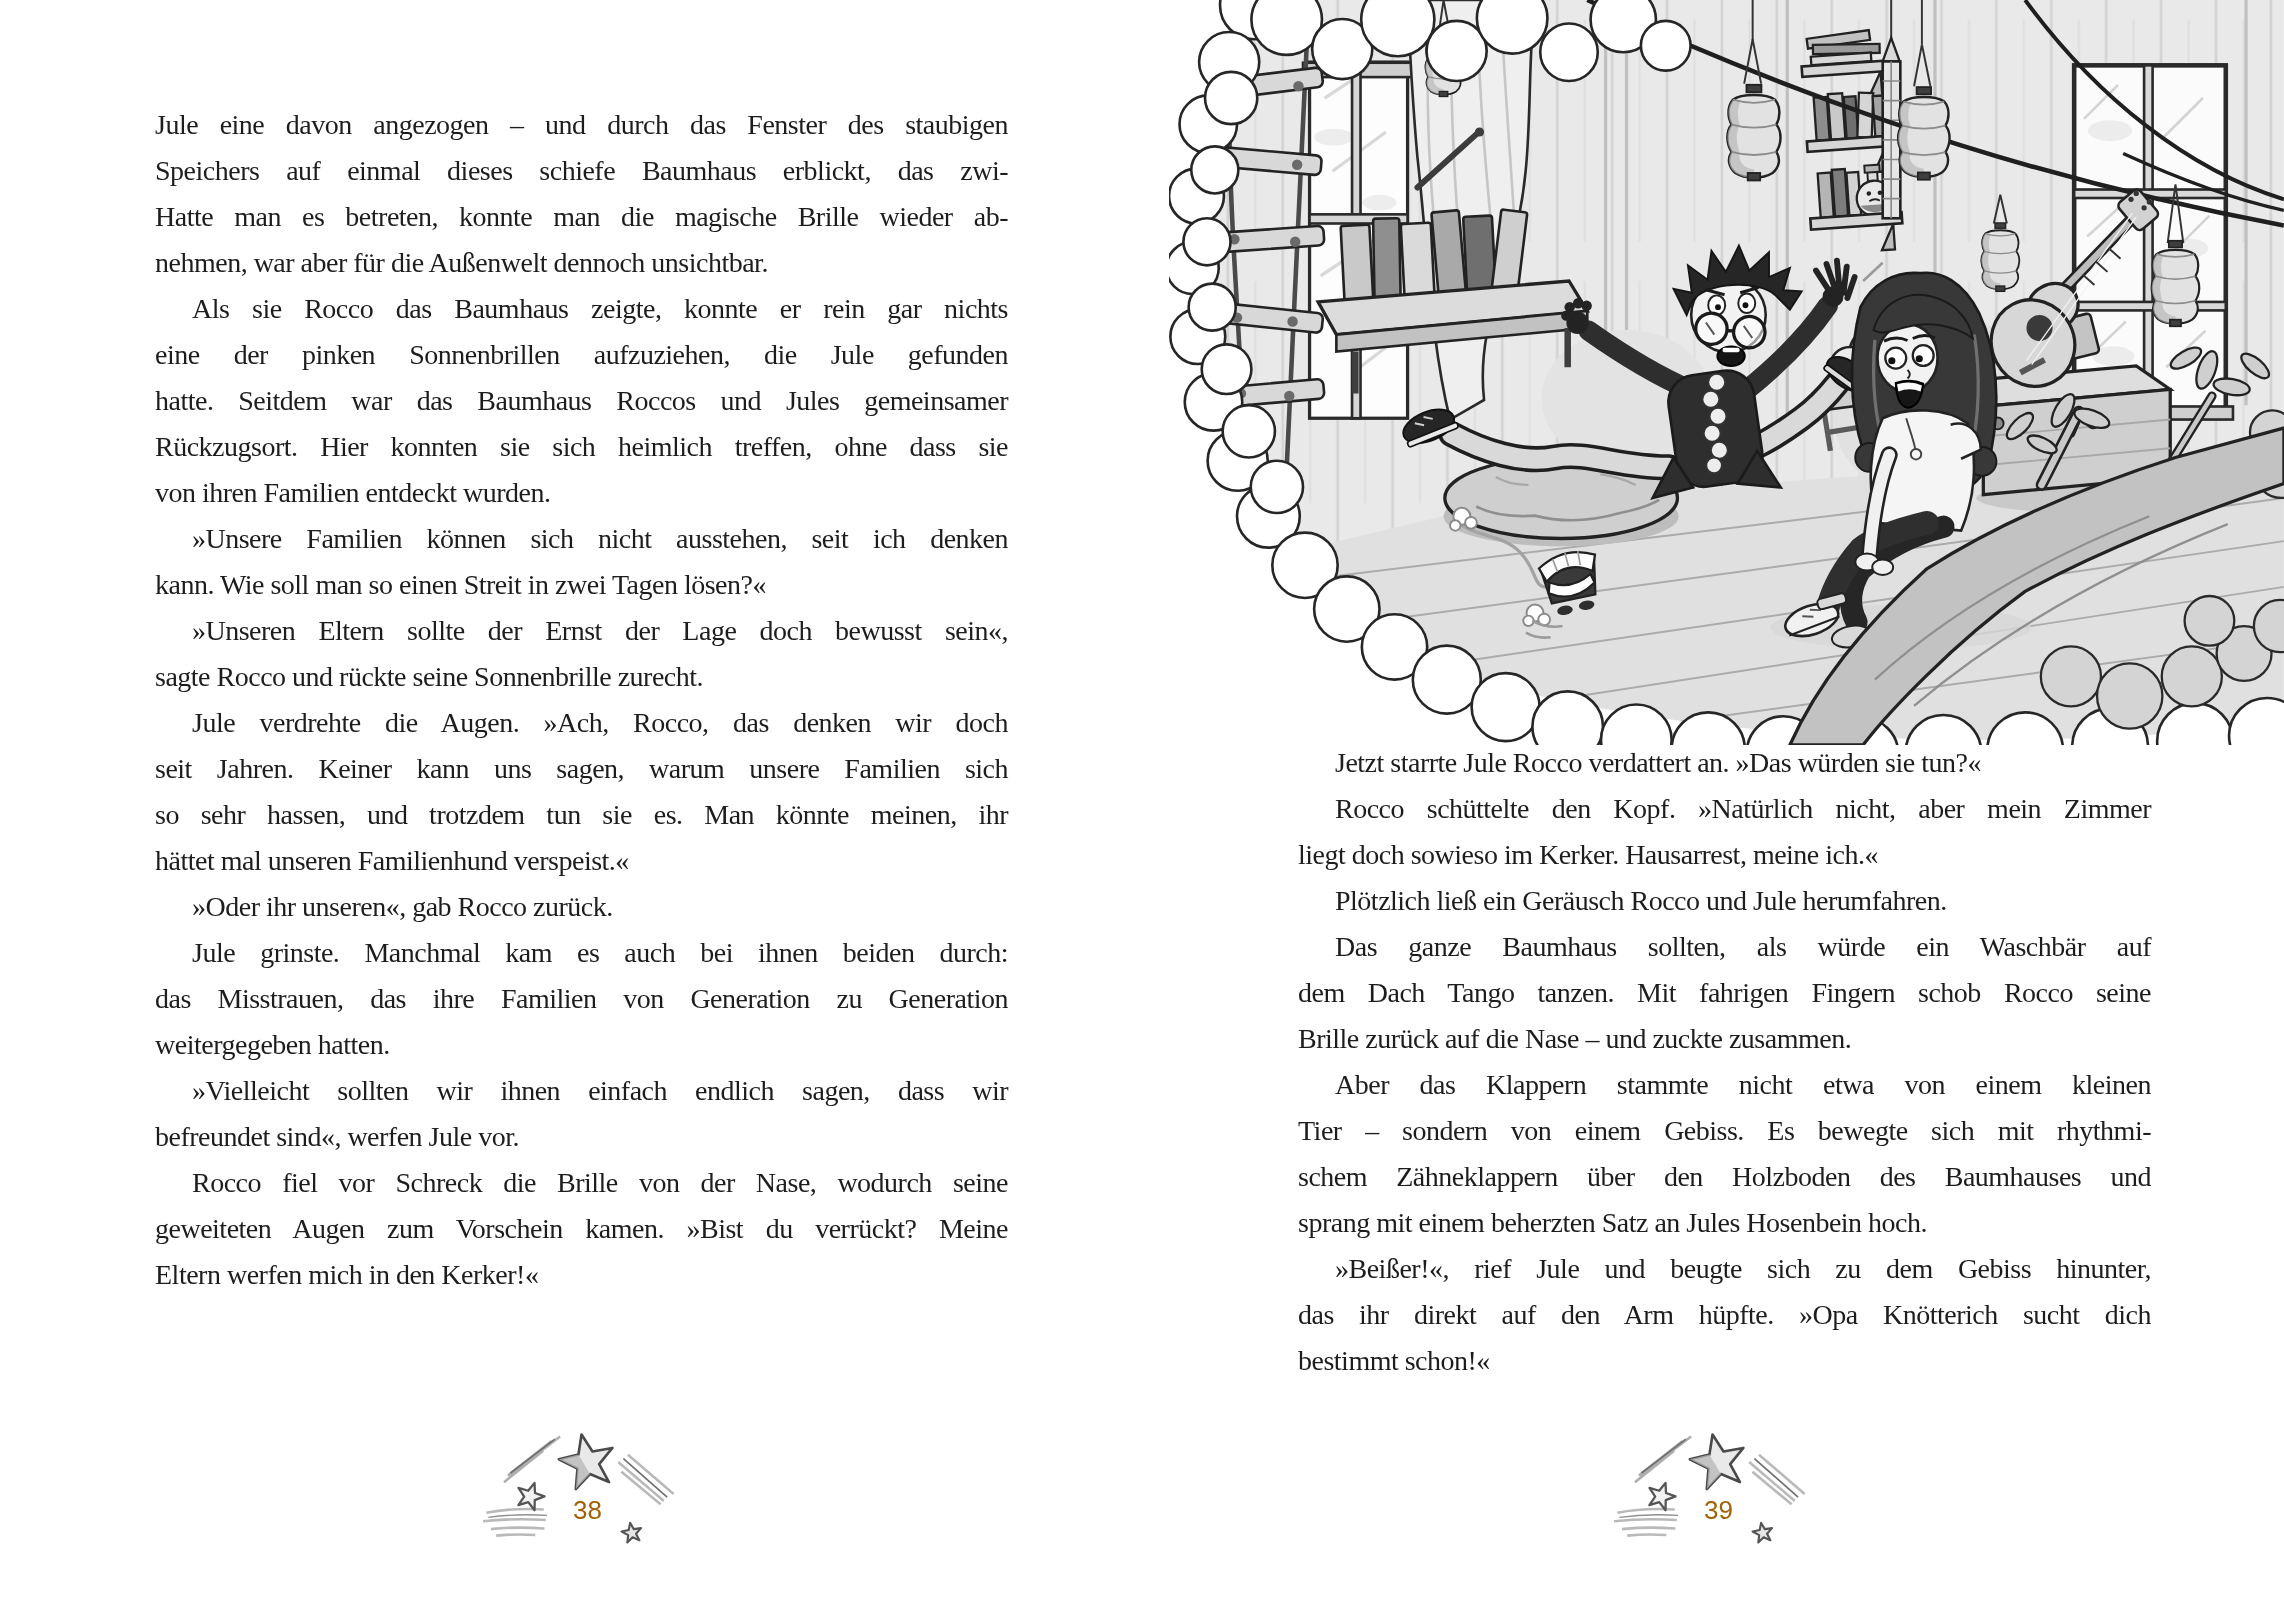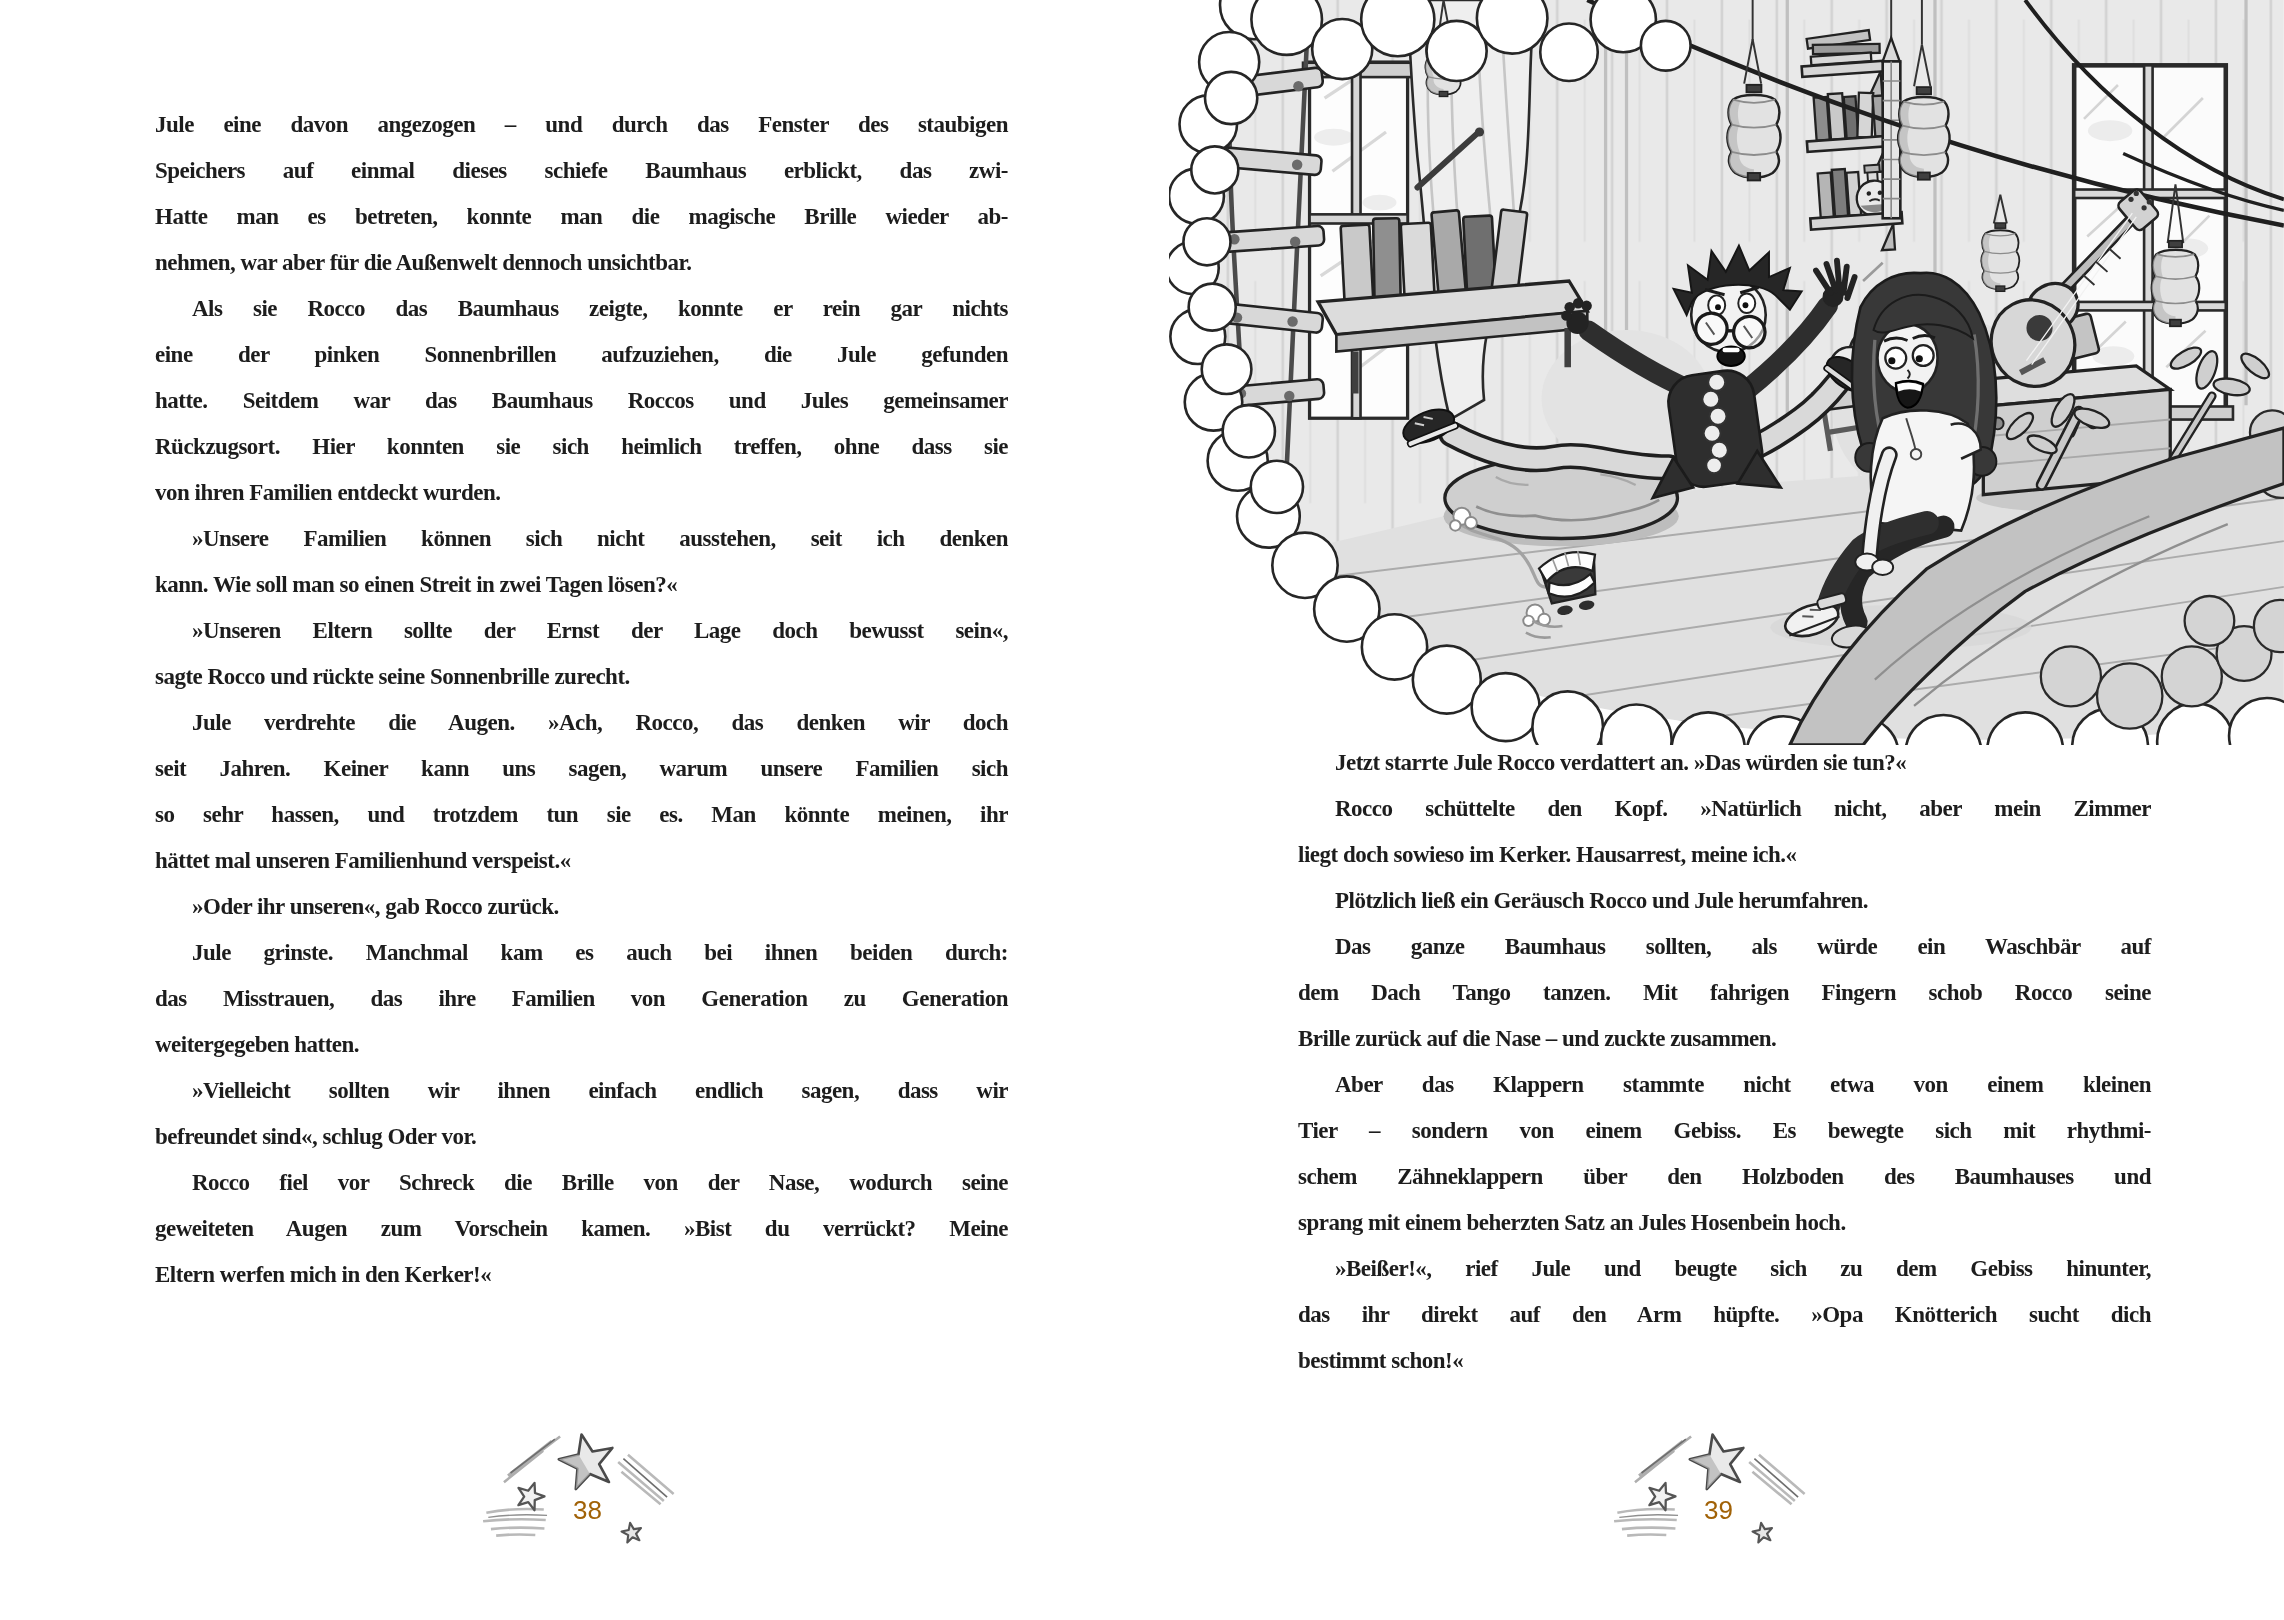--- a/index.html
+++ b/index.html
@@ -1,18 +1,18 @@
 <!DOCTYPE html>
 <html style="font-size:10.5px"><head>
 <meta charset="utf-8">
 <style>
   html,body{margin:0;padding:0;background:#ffffff;}
   #stage{position:relative;width:2284px;height:1620px;background:#ffffff;overflow:hidden;
          font-family:"Liberation Serif", serif;color:#1d1d1d;}
-  .text-col{position:absolute;width:853px;font-size:23px;line-height:46px;letter-spacing:-0.5px;font-weight:bold;}
+  .text-col{position:absolute;width:853px;font-size:28px;line-height:46px;letter-spacing:-0.5px;}
   .line{text-align:justify;text-align-last:justify;height:46px;overflow:visible;}
   .line.end{text-align-last:left;}
   .line.indent{text-indent:37px;}
   #left-text{left:155px;top:102px;}
   #right-text{left:1279px;top:740px;margin-left:19px;}
   .deco{position:absolute;width:261px;height:183px;}
   #deco-left{left:457px;top:1405px;}
   #deco-right{left:1588px;top:1405px;}
   .pageno{position:absolute;left:0;right:0;top:90px;text-align:center;
           font-family:"Liberation Sans", sans-serif;font-size:26px;color:#a16207;}
@@ -40,21 +40,21 @@
       <div class="line end">sagte Rocco und rückte seine Sonnenbrille zurecht.</div>
       <div class="line indent">Jule verdrehte die Augen. »Ach, Rocco, das denken wir doch</div>
       <div class="line">seit Jahren. Keiner kann uns sagen, warum unsere Familien sich</div>
       <div class="line">so sehr hassen, und trotzdem tun sie es. Man könnte meinen, ihr</div>
       <div class="line end">hättet mal unseren Familienhund verspeist.«</div>
       <div class="line indent end">»Oder ihr unseren«, gab Rocco zurück.</div>
       <div class="line indent">Jule grinste. Manchmal kam es auch bei ihnen beiden durch:</div>
       <div class="line">das Misstrauen, das ihre Familien von Generation zu Generation</div>
       <div class="line end">weitergegeben hatten.</div>
       <div class="line indent">»Vielleicht sollten wir ihnen einfach endlich sagen, dass wir</div>
-      <div class="line end">befreundet sind«, schlug Oder vor.</div>
+      <div class="line end">befreundet sind«, werfen Jule vor.</div>
       <div class="line indent">Rocco fiel vor Schreck die Brille von der Nase, wodurch seine</div>
       <div class="line">geweiteten Augen zum Vorschein kamen. »Bist du verrückt? Meine</div>
       <div class="line end">Eltern werfen mich in den Kerker!«</div>
     </div>
 
   <div id="right-text" class="text-col">
       <div class="line indent end">Jetzt starrte Jule Rocco verdattert an. »Das würden sie tun?«</div>
       <div class="line indent">Rocco schüttelte den Kopf. »Natürlich nicht, aber mein Zimmer</div>
       <div class="line end">liegt doch sowieso im Kerker. Hausarrest, meine ich.«</div>
       <div class="line indent end">Plötzlich ließ ein Geräusch Rocco und Jule herumfahren.</div>

